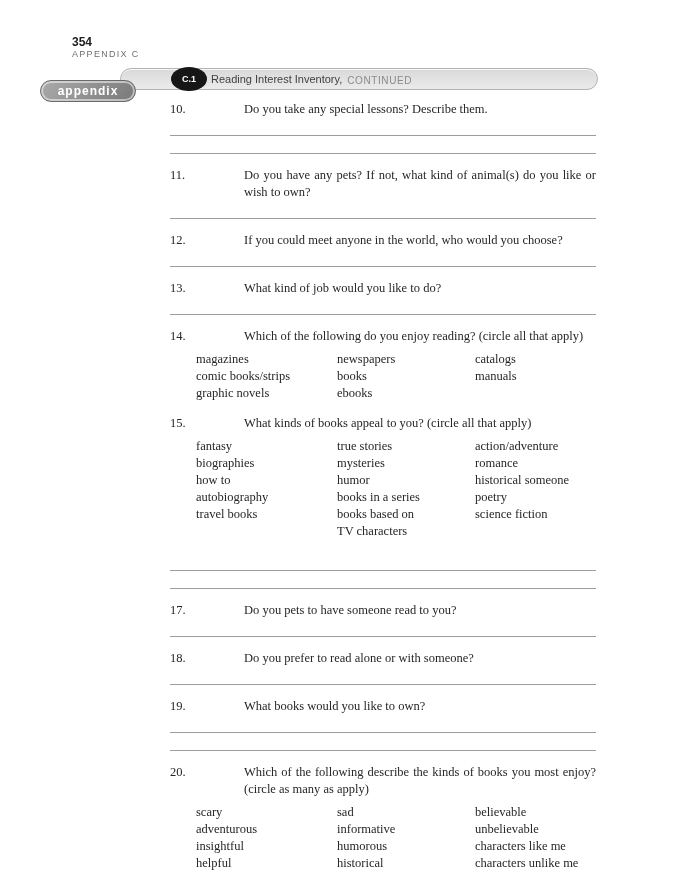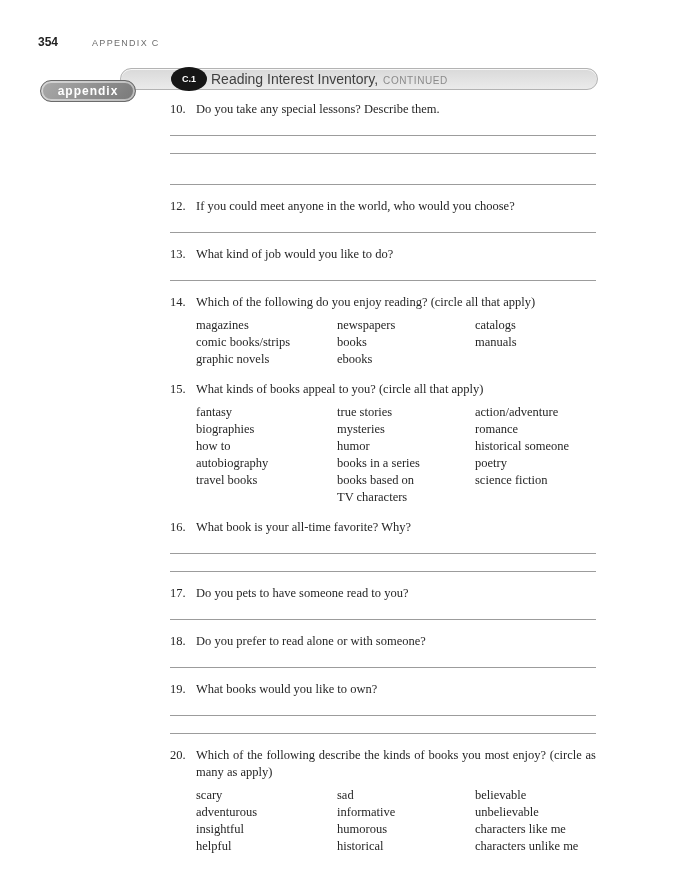--- a/index.html
+++ b/index.html
@@ -16,20 +16,21 @@
   }
 
   
   .running-head {
     position: absolute;
     top: 35px;
     left: 38px;
     display: flex;
     align-items: baseline;
     font-family: "Liberation Sans", sans-serif;
+    flex-direction: column;
   }
   .page-number {
     font-size: 12px;
     font-weight: bold;
     color: #222222;
   }
   .running-title {
     font-size: 9px;
     color: #6e6e6e;
     letter-spacing: 1.3px;
@@ -56,21 +57,21 @@
     background: linear-gradient(#d9d9d9, #ebebeb);
     border: 1px solid #b3b3b3;
     border-radius: 12px;
     box-shadow: inset 0 1px 0 rgba(255,255,255,0.8);
     display: flex;
     align-items: center;
     padding-left: 90px;
     box-sizing: border-box;
   }
   .banner-title {
-    font-size: 14px;
+    font-size: 11px;
     color: #3f3f3f;
   }
   .banner-continued {
     font-size: 10px;
     color: #8a8a8a;
     letter-spacing: 0.6px;
     margin-left: 5px;
     padding-top: 2px;
   }
   .appendix-tab {
@@ -114,21 +115,21 @@
   .content {
     position: absolute;
     top: 101px;
     left: 170px;
     width: 426px;
     font-size: 12.5px;
     line-height: 17px;
     color: #262626;
   }
   .q + .q { margin-top: 13px; }
-  .qrow { display: flex; }
+  .qrow { display: flex; gap: 48px; }
   .qnum {
     width: 26px;
     flex-shrink: 0;
   }
   .qtext {
     flex: 1;
     text-align: justify;
   }
   .answer-line {
     height: 17px;
@@ -170,20 +171,24 @@
     <div class="q">
       <div class="qrow">
         <span class="qnum">10.</span>
         <div class="qtext">Do you take any special lessons? Describe them.</div>
       </div>
       <div class="answer-line"></div>
       <div class="answer-line"></div>
     </div>
 
     <div class="q">
+      <div class="qrow">
+        <span class="qnum">11.</span>
+        <div class="qtext">Do you have any pets? If not, what kind of animal(s) do you like or wish to own?</div>
+      </div>
       <div class="answer-line"></div>
     </div>
 
     <div class="q">
       <div class="qrow">
         <span class="qnum">12.</span>
         <div class="qtext">If you could meet anyone in the world, who would you choose?</div>
       </div>
       <div class="answer-line"></div>
     </div>
@@ -243,24 +248,20 @@
           <span class="option-item">action/adventure</span>
           <span class="option-item">romance</span>
           <span class="option-item">historical someone</span>
           <span class="option-item">poetry</span>
           <span class="option-item">science fiction</span>
         </div>
       </div>
     </div>
 
     <div class="q">
-      <div class="qrow">
-        <span class="qnum">16.</span>
-        <div class="qtext">What book is your all-time favorite? Why?</div>
-      </div>
       <div class="answer-line"></div>
       <div class="answer-line"></div>
     </div>
 
     <div class="q">
       <div class="qrow">
         <span class="qnum">17.</span>
         <div class="qtext">Do you pets to have someone read to you?</div>
       </div>
       <div class="answer-line"></div>

